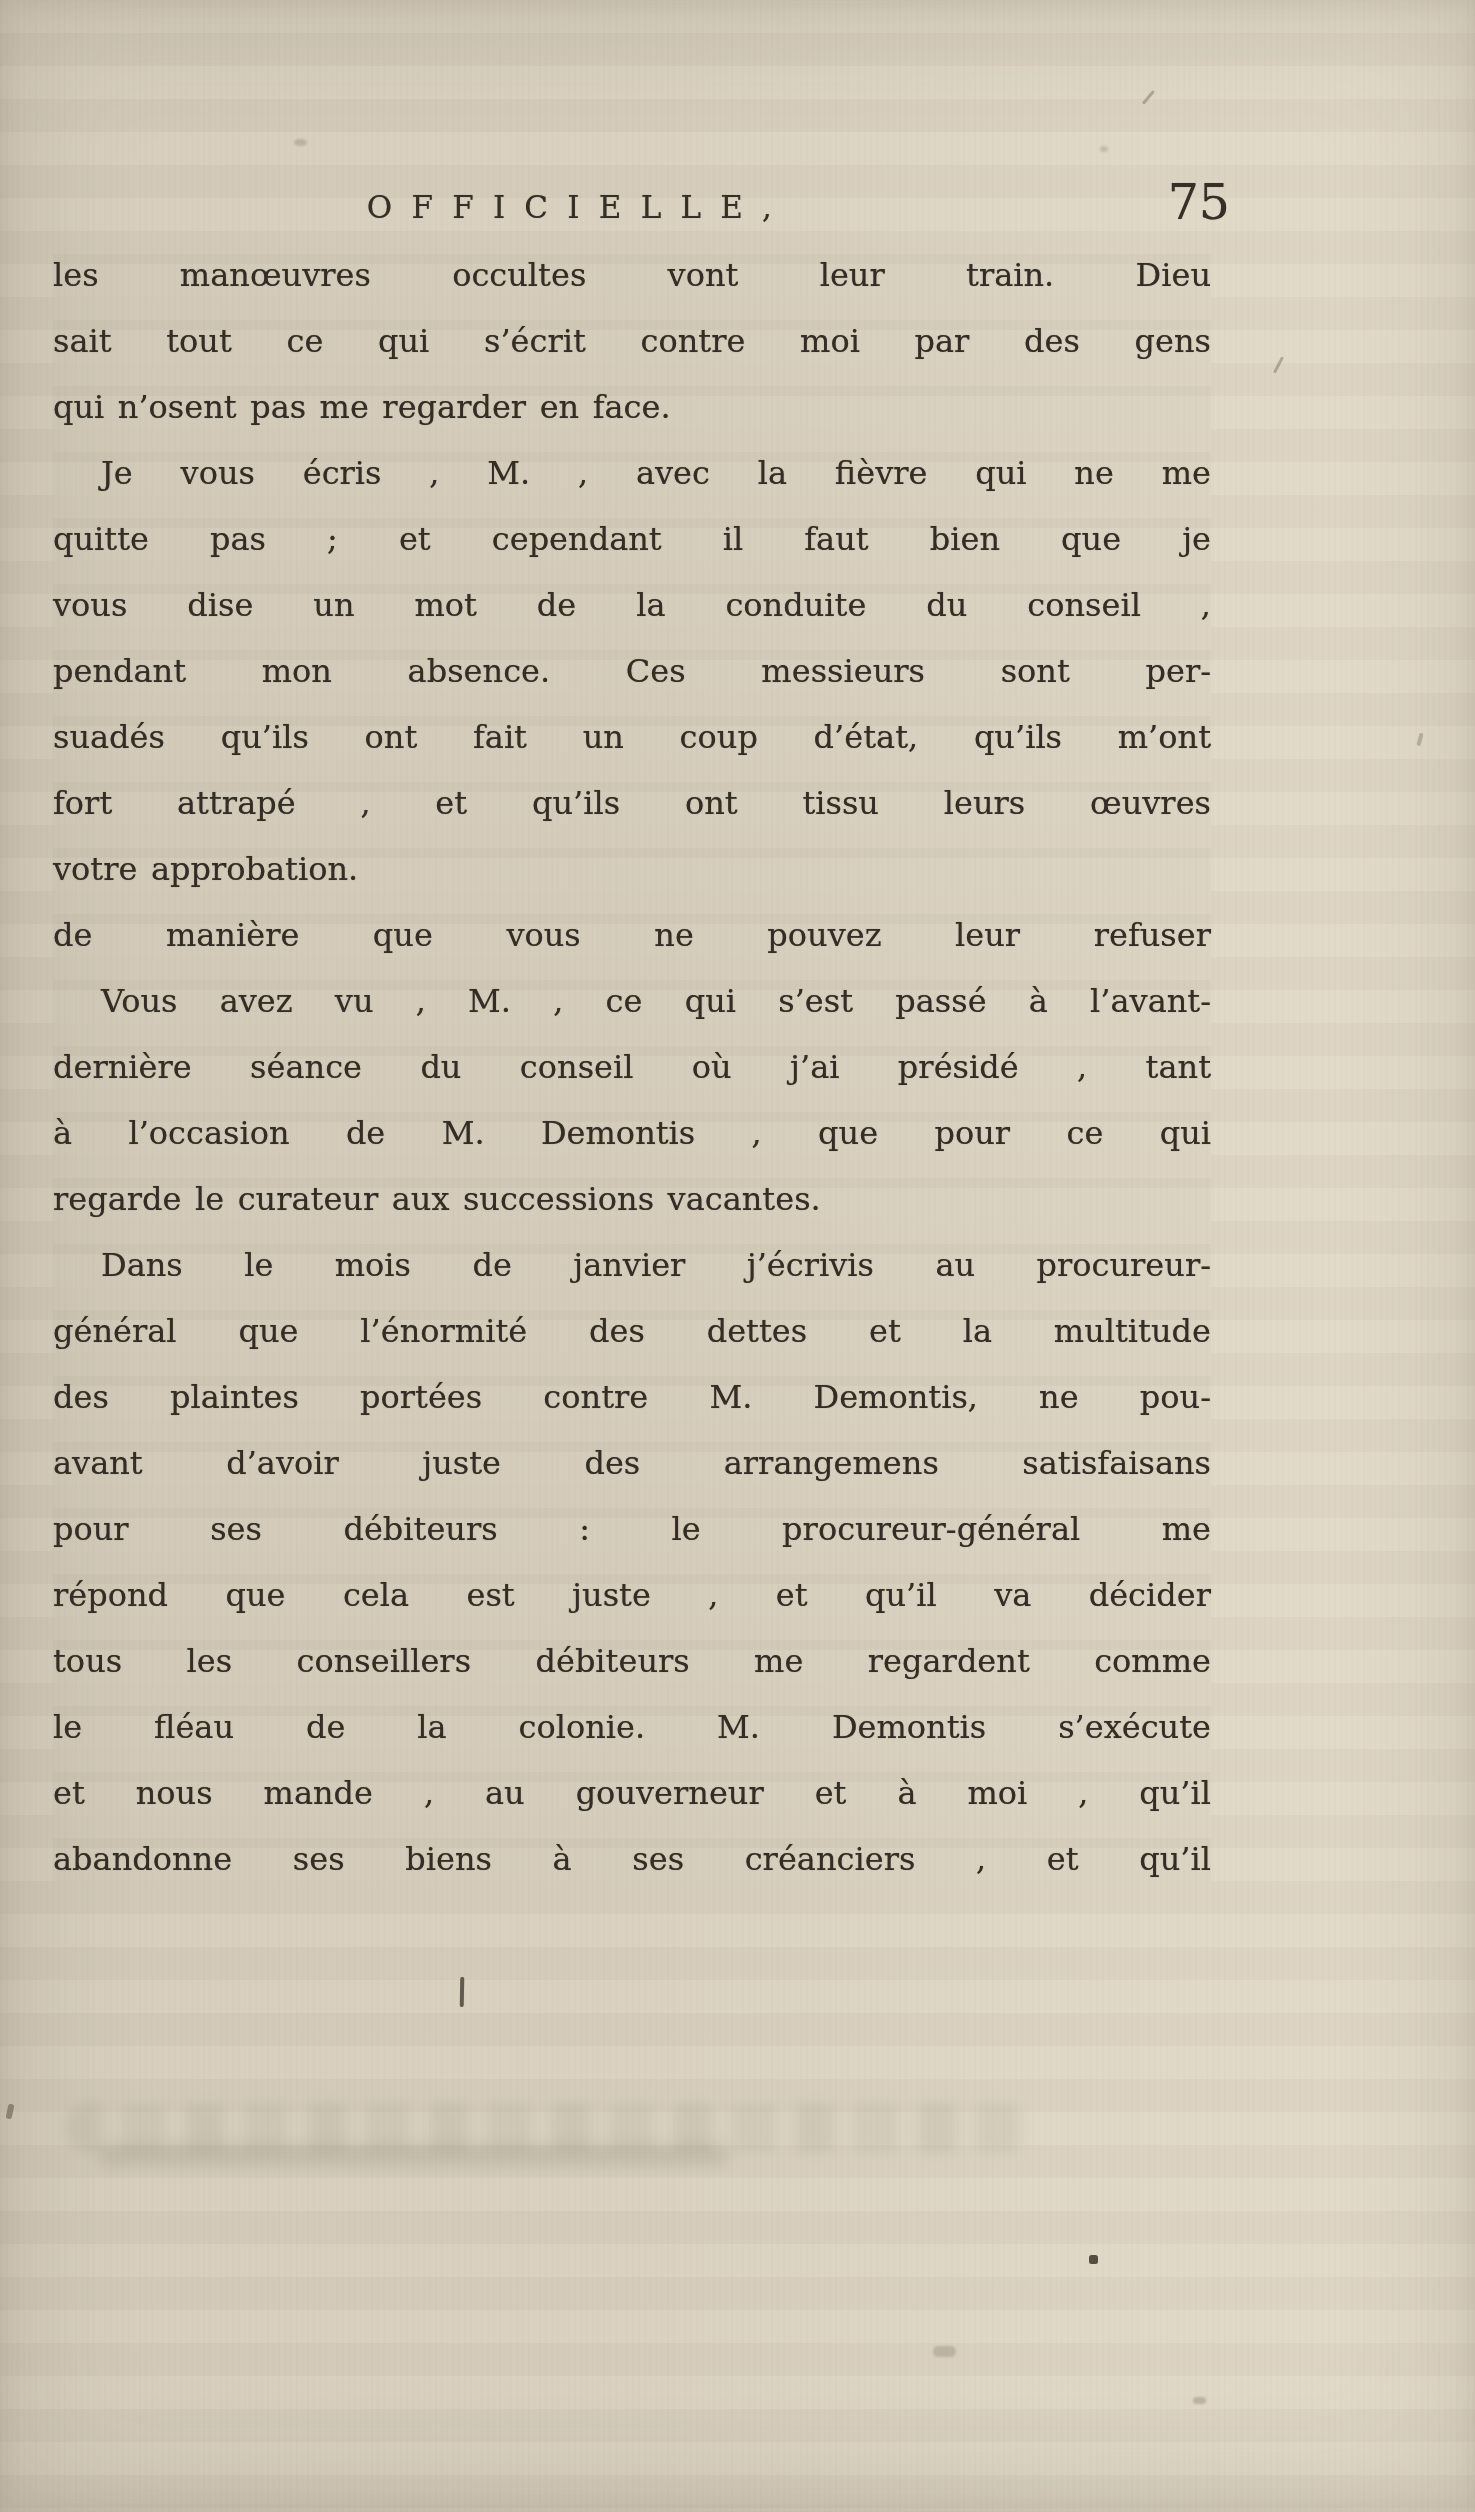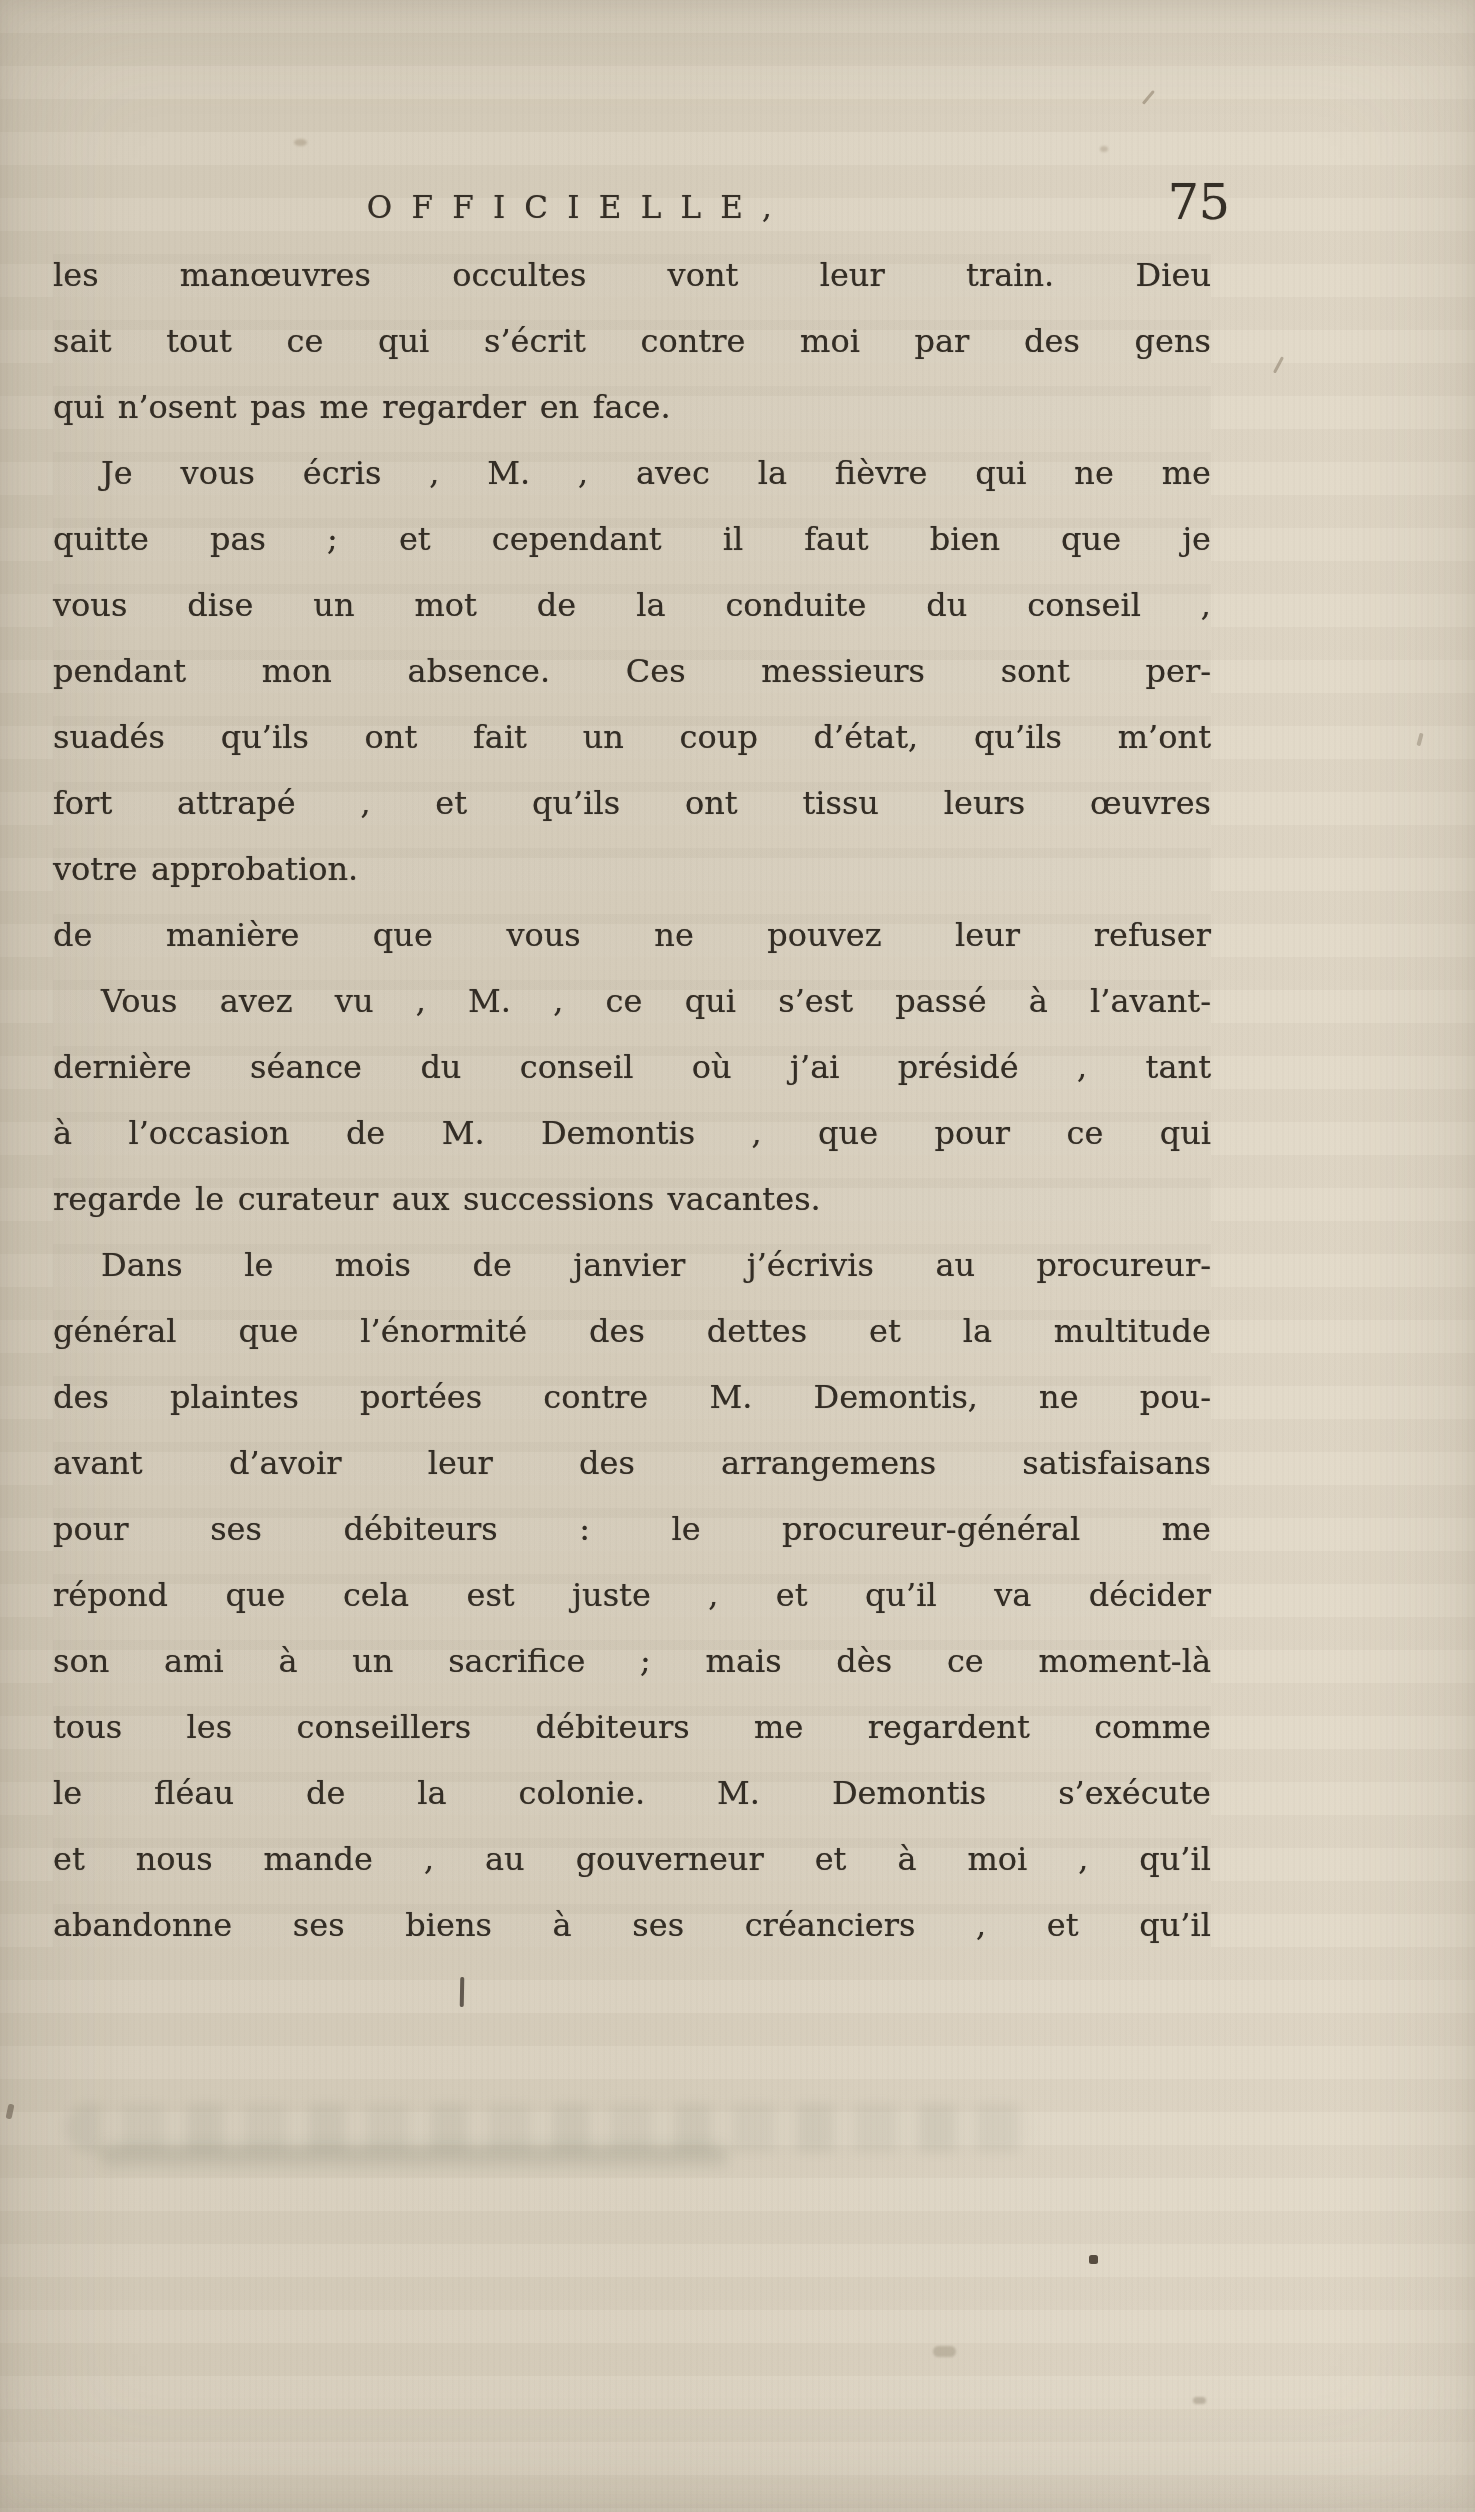--- a/index.html
+++ b/index.html
@@ -90,24 +90,23 @@
       <div class="line">fort attrapé , et qu’ils ont tissu leurs œuvres</div>
       <div class="line parend">votre approbation.</div>
       <div class="line">de manière que vous ne pouvez leur refuser</div>
       <div class="line indent">Vous avez vu , M. , ce qui s’est passé à l’avant-</div>
       <div class="line">dernière séance du conseil où j’ai présidé , tant</div>
       <div class="line">à l’occasion de M. Demontis , que pour ce qui</div>
       <div class="line parend">regarde le curateur aux successions vacantes.</div>
       <div class="line indent">Dans le mois de janvier j’écrivis au procureur-</div>
       <div class="line">général que l’énormité des dettes et la multitude</div>
       <div class="line">des plaintes portées contre M. Demontis, ne pou-</div>
-      <div class="line">avant d’avoir leur des arrangemens satisfaisans</div>
+      <div class="line">avant d’avoir juste des arrangemens satisfaisans</div>
       <div class="line">pour ses débiteurs : le procureur-général me</div>
       <div class="line">répond que cela est juste , et qu’il va décider</div>
-      <div class="line">son ami à un sacrifice ; mais dès ce moment-là</div>
       <div class="line">tous les conseillers débiteurs me regardent comme</div>
       <div class="line">le fléau de la colonie. M. Demontis s’exécute</div>
       <div class="line">et nous mande , au gouverneur et à moi , qu’il</div>
       <div class="line">abandonne ses biens à ses créanciers , et qu’il</div>
     </div>
 
   <div class="showthrough"></div>
   <div class="showthrough2"></div>
 
   <div class="bar-artifact"></div>

